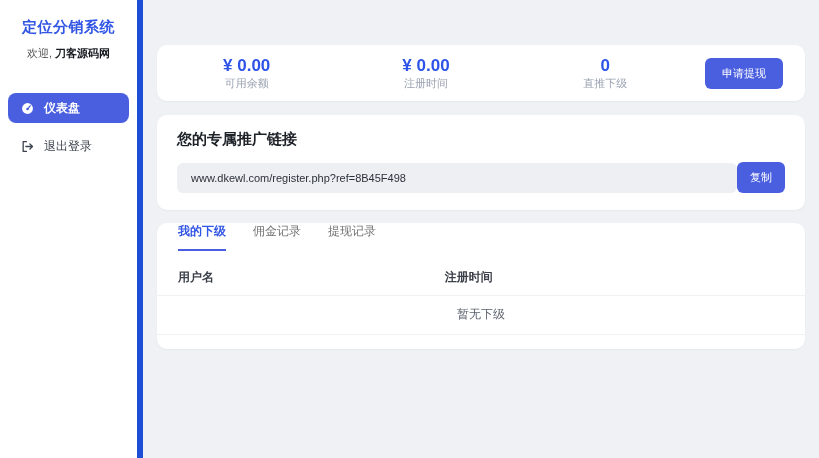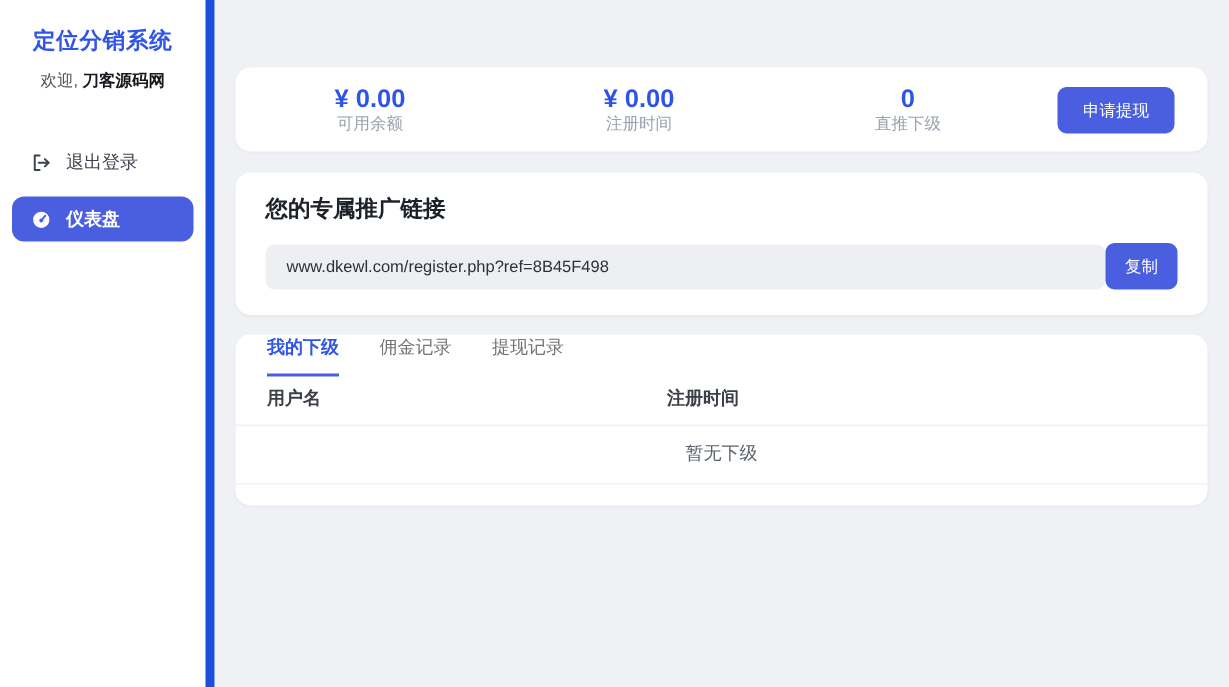--- a/index.html
+++ b/index.html
@@ -132,21 +132,21 @@
     color: #737373;
     padding-bottom: 9px;
     cursor: pointer;
     border-bottom: 2px solid transparent;
   }
   .tab.active {
     color: #3155e4;
     font-weight: bold;
     border-bottom-color: #4a5fe0;
   }
-  .table { }
+  .table { margin-top: 12px; }
   .thead {
     display: flex;
     padding: 6px 21px 9px 21px;
     border-bottom: 1px solid #f0f1f4;
   }
   .th {
     font-size: 12px;
     font-weight: bold;
     color: #3a3f48;
   }
@@ -162,40 +162,40 @@
 </head>
 <body>
 
 <aside class="sidebar">
   <div class="brand">定位分销系统</div>
   <div class="welcome">
     <span>欢迎,</span>
     <b>刀客源码网</b>
   </div>
   <nav class="nav">
+    <div class="nav-item active">
+      <span class="ico">
+        <svg viewBox="0 0 24 24" width="13" height="13">
+          <circle cx="12" cy="12" r="10" fill="#ffffff"></circle>
+          <path d="M12 13 L17 7" stroke="#4a5fe0" stroke-width="2.4" stroke-linecap="round"></path>
+          <circle cx="12" cy="13" r="2.4" fill="#4a5fe0"></circle>
+        </svg>
+      </span>
+      <span>仪表盘</span>
+    </div>
     <div class="nav-item">
       <span class="ico">
         <svg viewBox="0 0 24 24" width="13" height="13" fill="none" stroke="#3c424d" stroke-width="2.4" stroke-linecap="round" stroke-linejoin="round">
           <path d="M10 3 H4 V21 H10"></path>
           <path d="M9 12 H21"></path>
           <path d="M16.5 7.5 L21 12 L16.5 16.5"></path>
         </svg>
       </span>
       <span>退出登录</span>
     </div>
-    <div class="nav-item active">
-      <span class="ico">
-        <svg viewBox="0 0 24 24" width="13" height="13">
-          <circle cx="12" cy="12" r="10" fill="#ffffff"></circle>
-          <path d="M12 13 L17 7" stroke="#4a5fe0" stroke-width="2.4" stroke-linecap="round"></path>
-          <circle cx="12" cy="13" r="2.4" fill="#4a5fe0"></circle>
-        </svg>
-      </span>
-      <span>仪表盘</span>
-    </div>
   </nav>
 </aside>
 
 <main class="main">
 
   <section class="card stats-card">
     <div class="stat">
       <div class="stat-value">¥ 0.00</div>
       <div class="stat-label">可用余额</div>
     </div>

